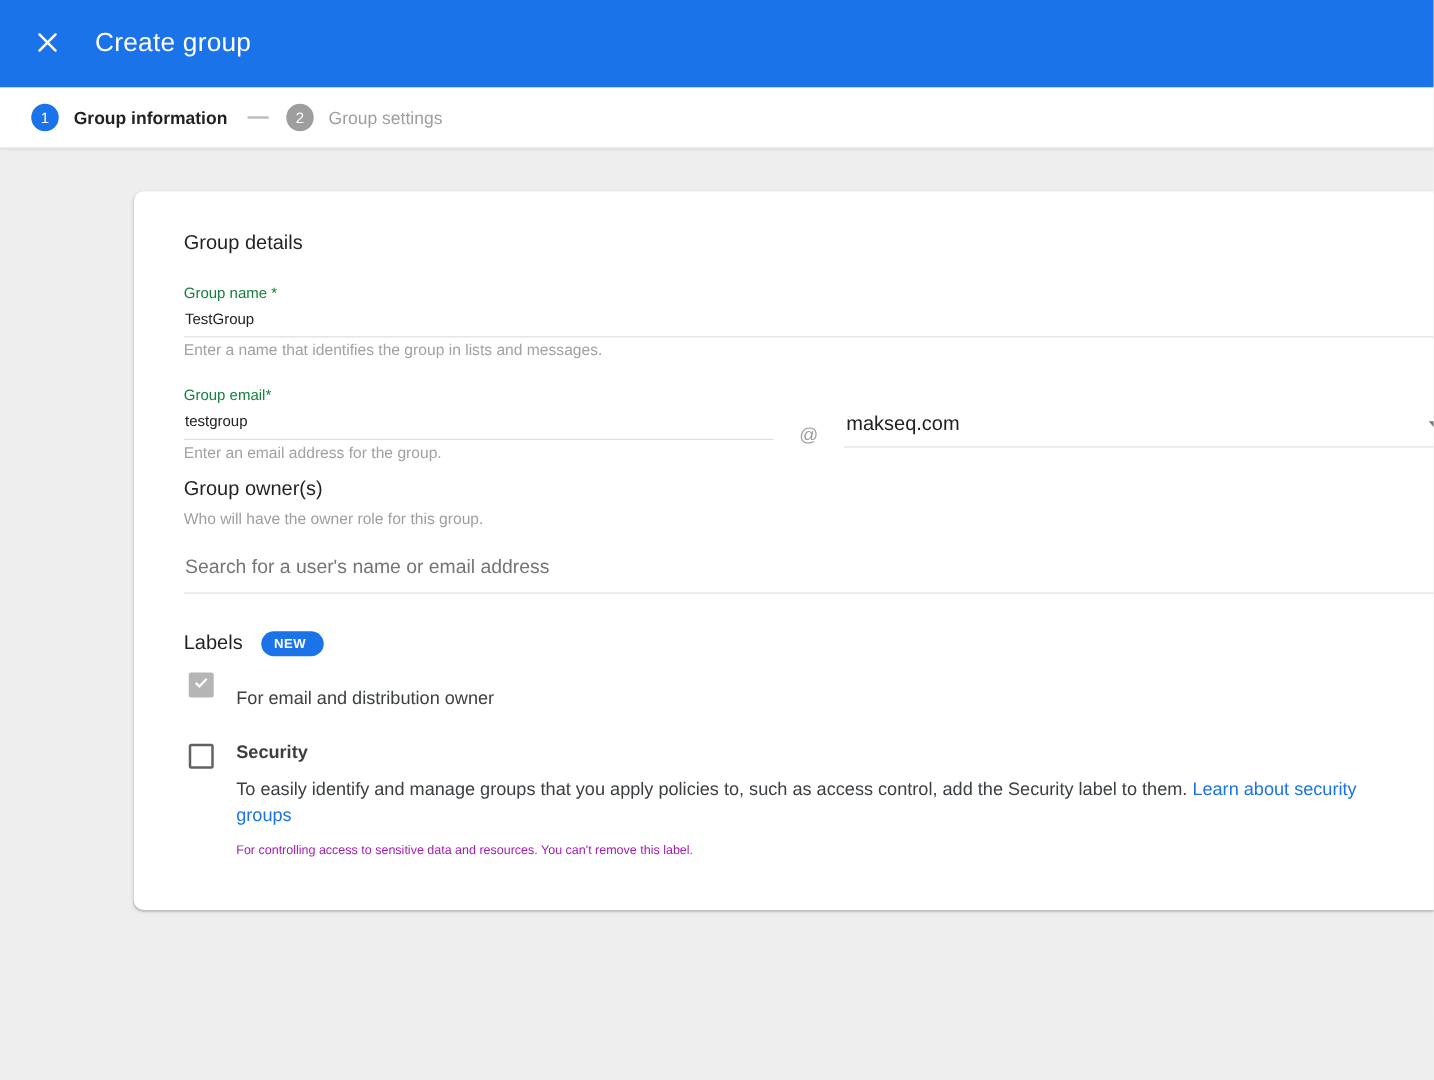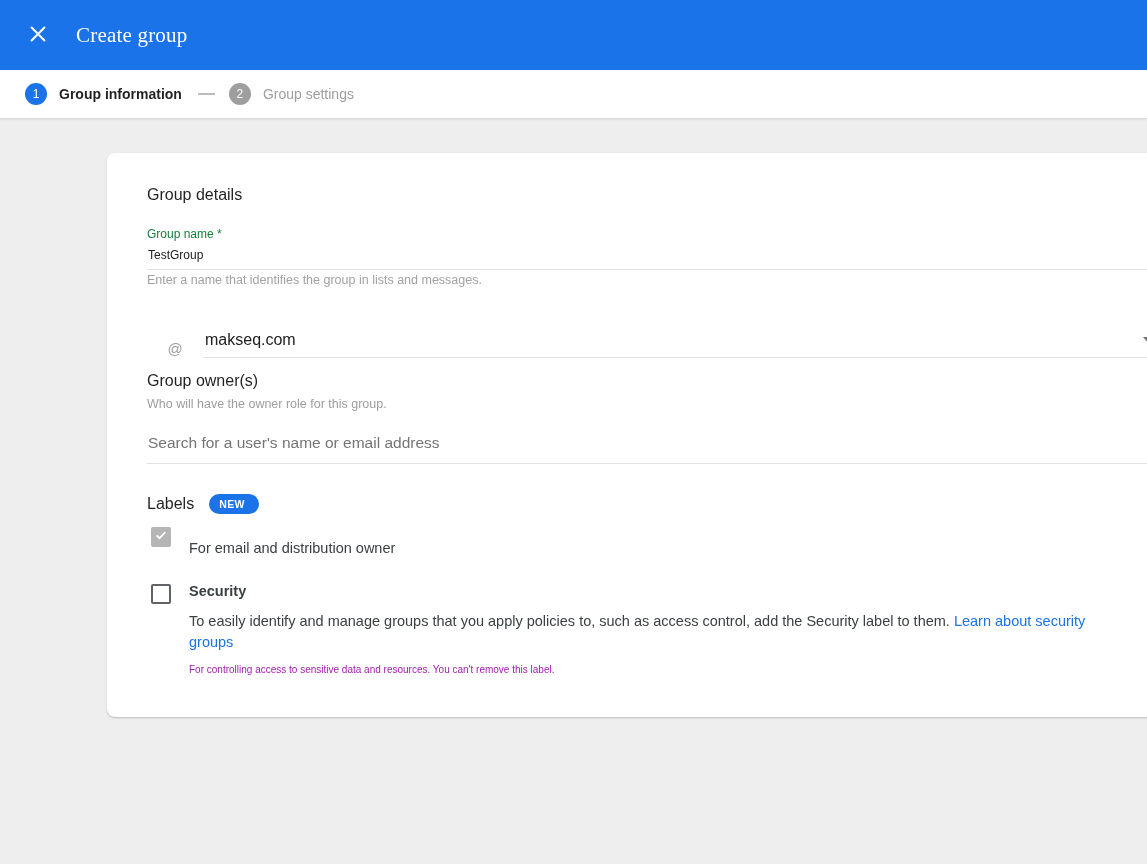--- a/index.html
+++ b/index.html
@@ -3,21 +3,21 @@
 <meta charset="utf-8">
 <style>
   * { margin:0; padding:0; box-sizing:border-box; }
   html,body { width:1147px; height:864px; overflow:hidden; background:#eeeeee;
               font-family:"Liberation Sans", sans-serif; }
 
   
   .appbar { height:70px; background:#1a73e8; display:flex; align-items:center; padding-left:21px; }
   .close-btn { width:34px; height:34px; border:none; background:transparent; cursor:pointer;
                display:flex; align-items:center; justify-content:center; }
-  .appbar-title { color:#ffffff; font-size:21px; font-weight:400; margin-left:21px; letter-spacing:.2px;font-family:Liberation Serif, serif; }
+  .appbar-title { color:#ffffff; font-size:21px; font-weight:400; margin-left:21px; letter-spacing:.2px; }
 
   
   .stepper { height:49px; background:#ffffff; display:flex; align-items:center; padding-left:25px;
              border-bottom:1px solid #dcdcdc; box-shadow:0 1px 2px rgba(0,0,0,.06); position:relative; z-index:2; }
   .step { display:flex; align-items:center; }
   .step-circle { width:22px; height:22px; border-radius:50%; color:#fff; font-size:12px; font-weight:500;
                  display:flex; align-items:center; justify-content:center; }
   .step-circle.active { background:#1a73e8; }
   .step-circle.inactive { background:#9e9e9e; }
   .step-label { margin-left:12px; font-size:14px; }
@@ -112,20 +112,25 @@
 
     <div class="card-heading">Group details</div>
 
     <div class="block-name">
       <div class="field-label">Group name *</div>
       <input class="field-input" type="text" value="TestGroup" style="">
       <div class="field-helper">Enter a name that identifies the group in lists and messages.</div>
     </div>
 
     <div class="block-email email-row">
+      <div class="email-left">
+        <div class="field-label">Group email*</div>
+        <input class="field-input" type="text" value="testgroup" style="">
+        <div class="field-helper">Enter an email address for the group.</div>
+      </div>
       <div class="at-col">@</div>
       <div class="domain-col">
         <div class="domain-select">
           <span class="domain-text">makseq.com</span>
           <span class="caret"></span>
         </div>
       </div>
     </div>
 
 

